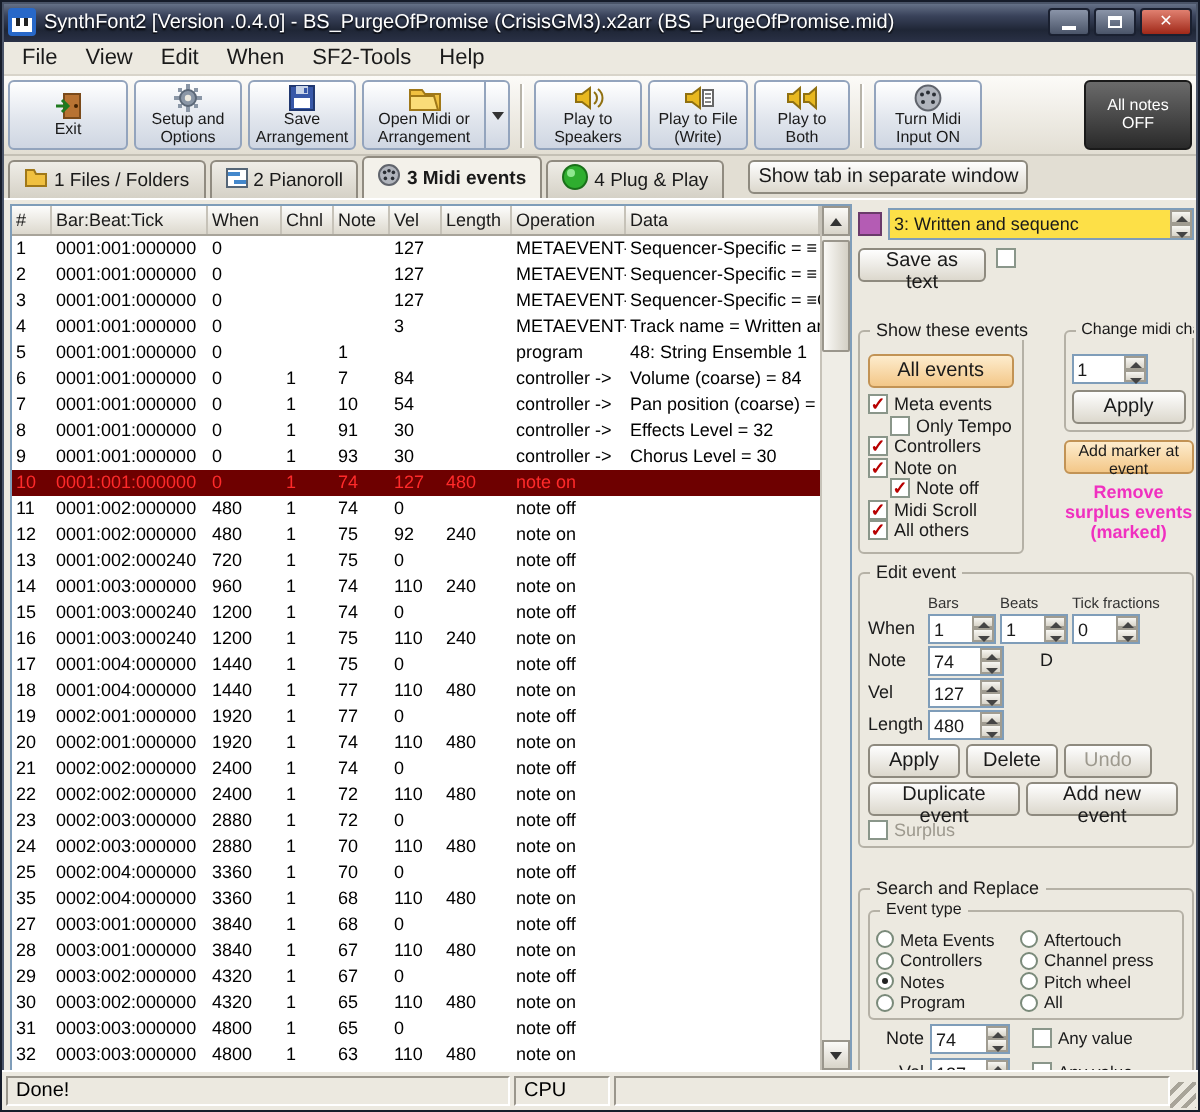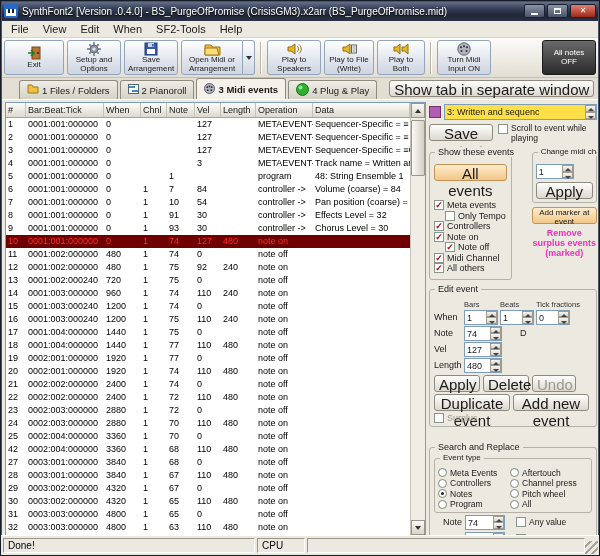--- a/index.html
+++ b/index.html
@@ -29,21 +29,21 @@
   .tbtn.disabled { opacity:.55; }
   .tsplit { display:flex; align-items:stretch; }
   .tsplit .tbtn { border-top-right-radius:0; border-bottom-right-radius:0; }
   .tbtn-drop { width:12px; height:35px; border:1px solid #93a4bd; border-left:none; border-radius:0 3px 3px 0; background:linear-gradient(#ffffff,#cfd6e2); display:flex; align-items:center; justify-content:center; }
   .dd-arrow { width:0; height:0; border-left:3px solid transparent; border-right:3px solid transparent; border-top:4px solid #333; }
   .tsep { width:2px; height:32px; border-left:1px solid #b8b4a9; border-right:1px solid #fff; margin:0 2px; }
   .tbtn.dark { background:linear-gradient(#6a6a6a,#2a2a2a); border-color:#1a1a1a; margin-left:auto; }
   .tbtn.dark .tlabel { color:#fff; }
 
   
-  .tabbar { height:22px; display:flex; align-items:flex-end; padding-left:18px; gap:2px; background:#e2ded3; border-bottom:1px solid #fff; }
+  .tabbar { height:22px; display:flex; align-items:flex-end; padding-left:3px; gap:2px; background:#e2ded3; border-bottom:1px solid #fff; }
   .tab { height:19px; display:flex; align-items:center; gap:3px; padding:0 7px; font-size:9.5px; color:#1a1a1a; border:1px solid #908b80; border-bottom:none; border-radius:3px 3px 0 0; background:linear-gradient(#efede7,#d5d1c6); }
   .tab.selected { height:21px; background:#f3f1ea; font-weight:bold; }
   .sep-win-btn { height:17px; margin:0 0 2px 10px; font-size:9px; padding:0 8px; }
 
   
   .events-table { position:absolute; left:4px; top:101px; width:421px; height:434px; background:#fff; border:1px solid #7f9db9; }
   .thead { display:flex; height:15px; background:linear-gradient(#fdfdfc,#dcd8cd); border-bottom:1px solid #a8a49a; margin-right:15px; }
   .th { font-size:9px; color:#1a1a1a; padding:2px 0 0 2px; border-right:1px solid #c6c2b8; white-space:nowrap; overflow:hidden; }
   .tbody { position:absolute; top:15px; left:0; right:15px; bottom:0; overflow:hidden; }
   .trow { display:flex; height:13px; }
@@ -64,37 +64,37 @@
   .track-row { display:flex; align-items:center; gap:3px; margin-top:2px; }
   .swatch { width:12px; height:12px; background:var(--track-swatch,#b45cb4); border:1px solid #6a3a6a; }
   .combo { flex:1; height:16px; border:1px solid #7f9db9; background:#fde047; display:flex; align-items:stretch; }
   .combo-text { flex:1; font-size:9px; padding:2px 2px 0; white-space:nowrap; overflow:hidden; }
   .spb { width:11px; display:flex; flex-direction:column; }
   .spu,.spd { flex:1; position:relative; background:linear-gradient(#f7f6f2,#d8d4c9); border:1px solid #a09c91; }
   .spu::after { content:""; position:absolute; left:2px; top:2px; border-left:3px solid transparent; border-right:3px solid transparent; border-bottom:3px solid #444; }
   .spd::after { content:""; position:absolute; left:2px; top:3px; border-left:3px solid transparent; border-right:3px solid transparent; border-top:3px solid #444; }
 
   .save-row { display:flex; gap:5px; margin-top:4px; align-items:flex-start; }
-  .btn { border:1px solid #8e8a7f; border-radius:3px; background:linear-gradient(#fefefe,#dcd8cd); font-size:15px; font-family:inherit; height:17px; padding:0 4px; color:#1a1a1a; }
+  .btn { border:1px solid #8e8a7f; border-radius:3px; background:linear-gradient(#fefefe,#dcd8cd); font-size:10px; font-family:inherit; height:17px; padding:0 4px; color:#1a1a1a; }
   .btn.hl { background:linear-gradient(#fdeccd,#f3c788); border-color:#c29355; }
   .btn.disabled { color:#9d998e; }
   .save-as-text { width:64px; }
   .scroll-cb { width:92px; }
   .cb { display:flex; align-items:flex-start; gap:3px; }
   .cbx { width:10px; height:10px; min-width:10px; border:1px solid #8a968a; background:#fff; font-size:9px; line-height:9px; text-align:center; color:var(--check-color,#b80000); font-weight:bold; }
   .cbl { font-size:9px; }
   .cbl2 { font-size:8.5px; line-height:9.5px; }
   .cb.disabled .cbl { color:#9d998e; }
   .cb.ind { margin-left:11px; }
 
   .groupbox { position:relative; border:1px solid #b5b1a6; border-radius:3px; padding:10px 4px 3px; background:#ece9e0; }
   .legend { position:absolute; top:-6px; left:5px; background:#ece9e0; padding:0 3px; font-size:9px; white-space:nowrap; }
   .legend.sm { font-size:8px; }
 
-  .cols { display:flex; gap:20px; margin-top:9px; }
+  .cols { display:flex; gap:20px; margin-top:24px; }
   .g-show { width:90px; }
   .g-show .full { width:100%; margin:1px 0; }
   .checks { display:flex; flex-direction:column; gap:0; margin:2px 0; }
   .checks .cb { height:10.5px; align-items:center; }
   .colR { width:72px; display:flex; flex-direction:column; }
   .g-chan { padding:11px 3px 3px; }
   .g-chan .spin { width:38px; margin:0 auto 3px; }
   .g-chan .full { width:100%; }
   .marker-btn { margin-top:4px; font-size:8px; padding:0 1px; }
   .surplus-text { margin-top:4px; color:var(--remove-surplus-text,#f030c0); font-weight:bold; font-size:9px; line-height:10px; text-align:center; }
@@ -594,21 +594,21 @@
           <div class="td c1">0002:004:000000</div>
           <div class="td c2">3360</div>
           <div class="td c3">1</div>
           <div class="td c4">70</div>
           <div class="td c5">0</div>
           <div class="td c6"></div>
           <div class="td c7">note off</div>
           <div class="td c8"></div>
         </div>
         <div class="trow">
-          <div class="td c0">42</div>
+          <div class="td c0">35</div>
           <div class="td c1">0002:004:000000</div>
           <div class="td c2">3360</div>
           <div class="td c3">1</div>
           <div class="td c4">68</div>
           <div class="td c5">110</div>
           <div class="td c6">480</div>
           <div class="td c7">note on</div>
           <div class="td c8"></div>
         </div>
         <div class="trow">
@@ -701,21 +701,20 @@
             <i class="spu"></i>
             <i class="spd"></i>
           </span>
       </div>
     </div>
 
     <div class="save-row">
       <button class="btn save-as-text">Save as text</button>
       <label class="cb scroll-cb">
         <span class="cbx"></span>
-        <span class="cbl2">Scroll to event while playing</span>
       </label>
     </div>
 
     <div class="cols">
       <div class="groupbox g-show">
         <span class="legend">Show these events</span>
         <button class="btn hl full">All events</button>
         <div class="checks">
             <label class="cb">
               <span class="cbx">✓</span>
@@ -732,21 +731,21 @@
             <label class="cb">
               <span class="cbx">✓</span>
               <span class="cbl">Note on</span>
             </label>
             <label class="cb ind">
               <span class="cbx">✓</span>
               <span class="cbl">Note off</span>
             </label>
             <label class="cb">
               <span class="cbx">✓</span>
-              <span class="cbl">Midi Channel</span>
+              <span class="cbl">Midi Scroll</span>
             </label>
             <label class="cb">
               <span class="cbx">✓</span>
               <span class="cbl">All others</span>
             </label>
           </div>
       </div>
       <div class="colR">
         <div class="groupbox g-chan">
           <span class="legend sm">Change midi channel</span>

